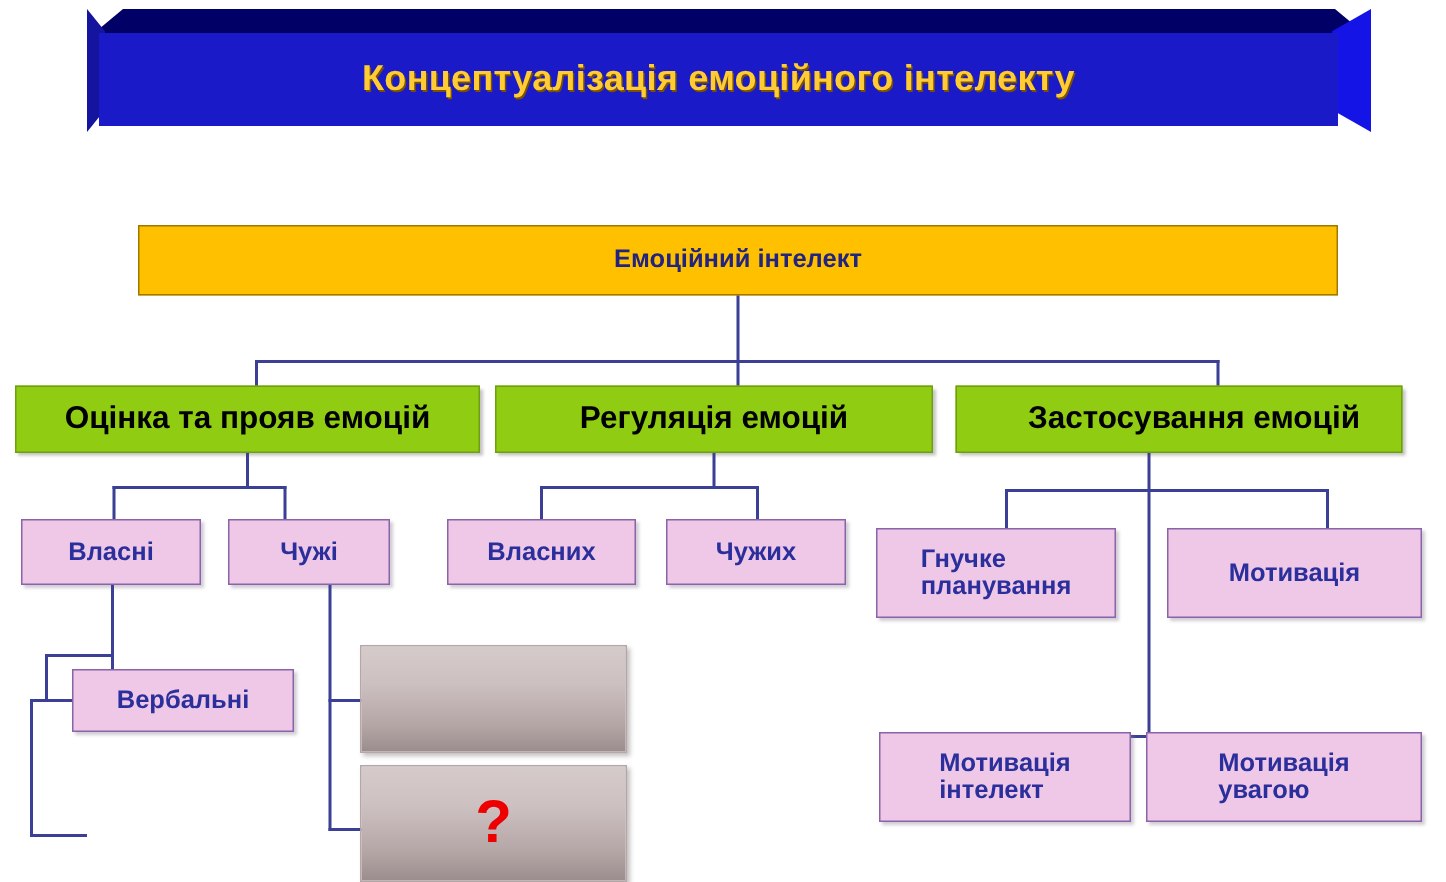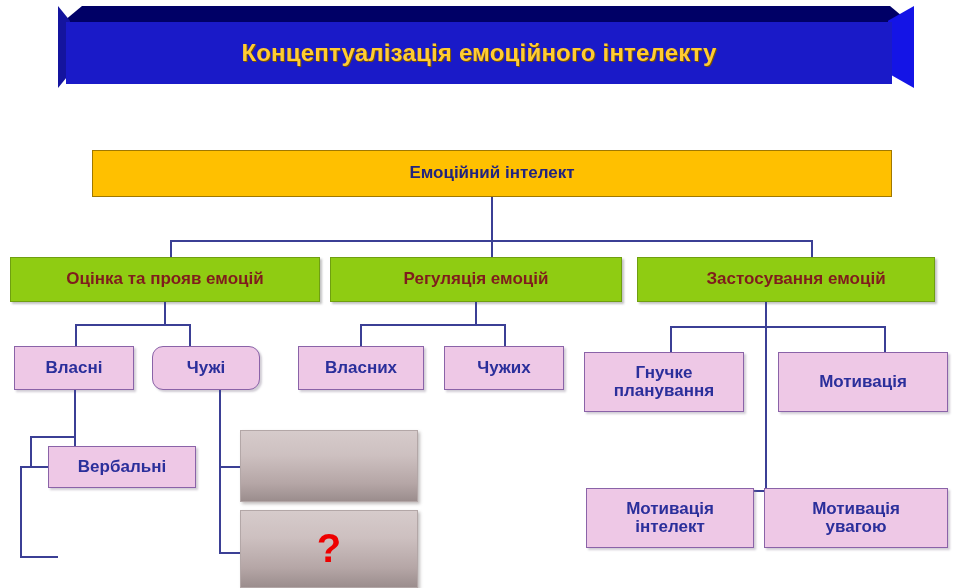--- a/index.html
+++ b/index.html
@@ -76,38 +76,37 @@
     white-space: nowrap;
   }
 
   
   .node {
     position: absolute;
     box-sizing: border-box;
     display: flex;
     align-items: center;
     justify-content: center;
-    text-align: center;
     font-weight: bold;
     color: #1f2a7a;
     line-height: 1.08;
   }
 
   .node.root {
     background: #ffc000;
     border: 1px solid #a07800;
     font-size: 17px;
     color: #22247e;
   }
 
   .node.level2 {
     background: #8fcc12;
     border: 1px solid #6f9f10;
-    font-size: 17px;
-    color: #7f1d1d;
+    font-size: 21px;
+    color: #000000;
     box-shadow: 2px 2px 2px rgba(120,120,120,0.45);
   }
 
   .node.level3 {
     background: #eec8e6;
     border: 1px solid #8a63a8;
     font-size: 17px;
     color: #2b2f9b;
     box-shadow: 2px 2px 2px rgba(140,130,150,0.40);
   }
@@ -167,21 +166,21 @@
 
   <div class="conn v" style="left:164px; top:302px; height:24px;"></div>
   <div class="conn h" style="left:75px; top:324px; width:116px;"></div>
   <div class="conn v" style="left:75px; top:324px; height:22px;"></div>
   <div class="conn v" style="left:189px; top:324px; height:22px;"></div>
 
   <div class="node level3" style="left:14px; top:346px; width:120px; height:44px;">
     <span>Власні</span>
   </div>
 
-  <div class="node level3" style="left:152px; top:346px; width:108px; height:44px;border-radius:11px;">
+  <div class="node level3" style="left:152px; top:346px; width:108px; height:44px;">
     <span>Чужі</span>
   </div>
 
   <div class="conn v" style="left:74px; top:390px; height:68px;"></div>
   <div class="conn h" style="left:30px; top:436px; width:46px;"></div>
   <div class="conn v" style="left:30px; top:436px; height:32px;"></div>
   <div class="conn h" style="left:30px; top:466px; width:30px;"></div>
   <div class="conn v" style="left:20px; top:466px; height:92px;"></div>
   <div class="conn h" style="left:20px; top:466px; width:12px;"></div>
   <div class="conn h" style="left:20px; top:556px; width:38px;"></div>

